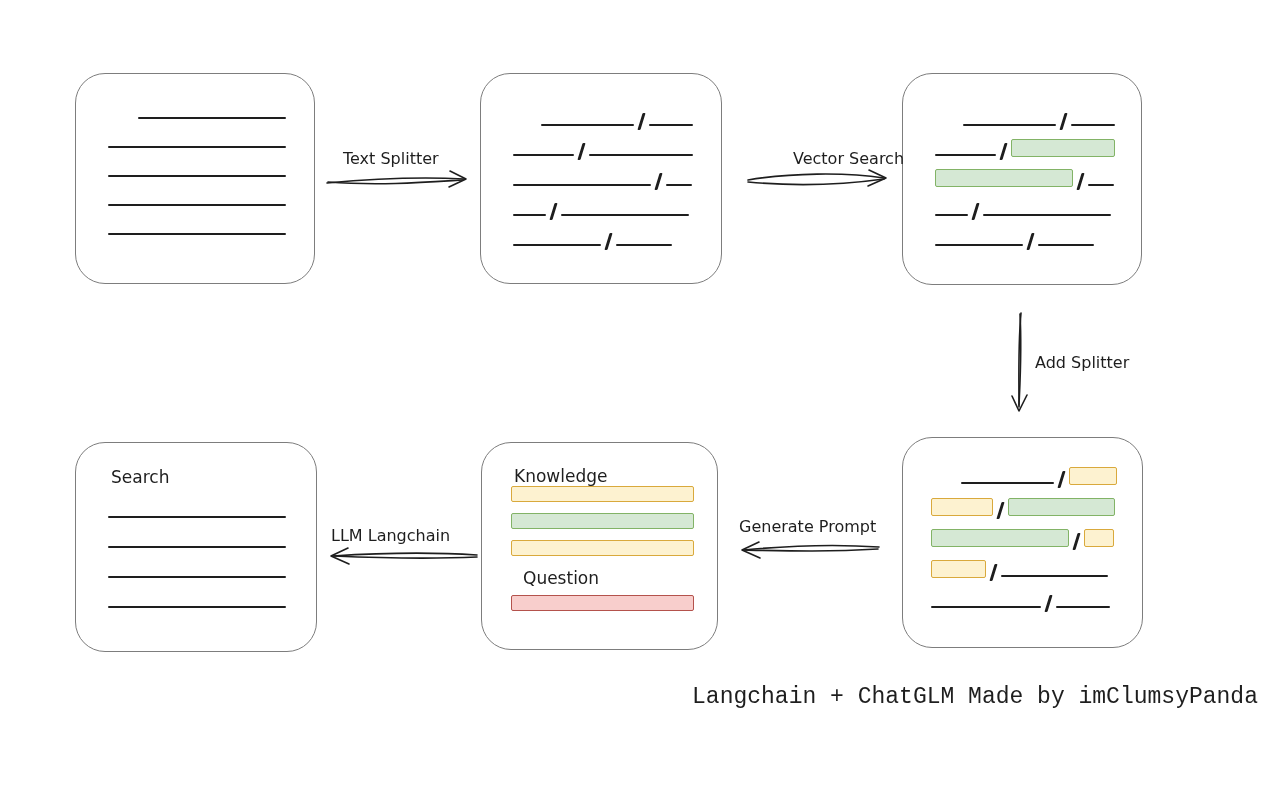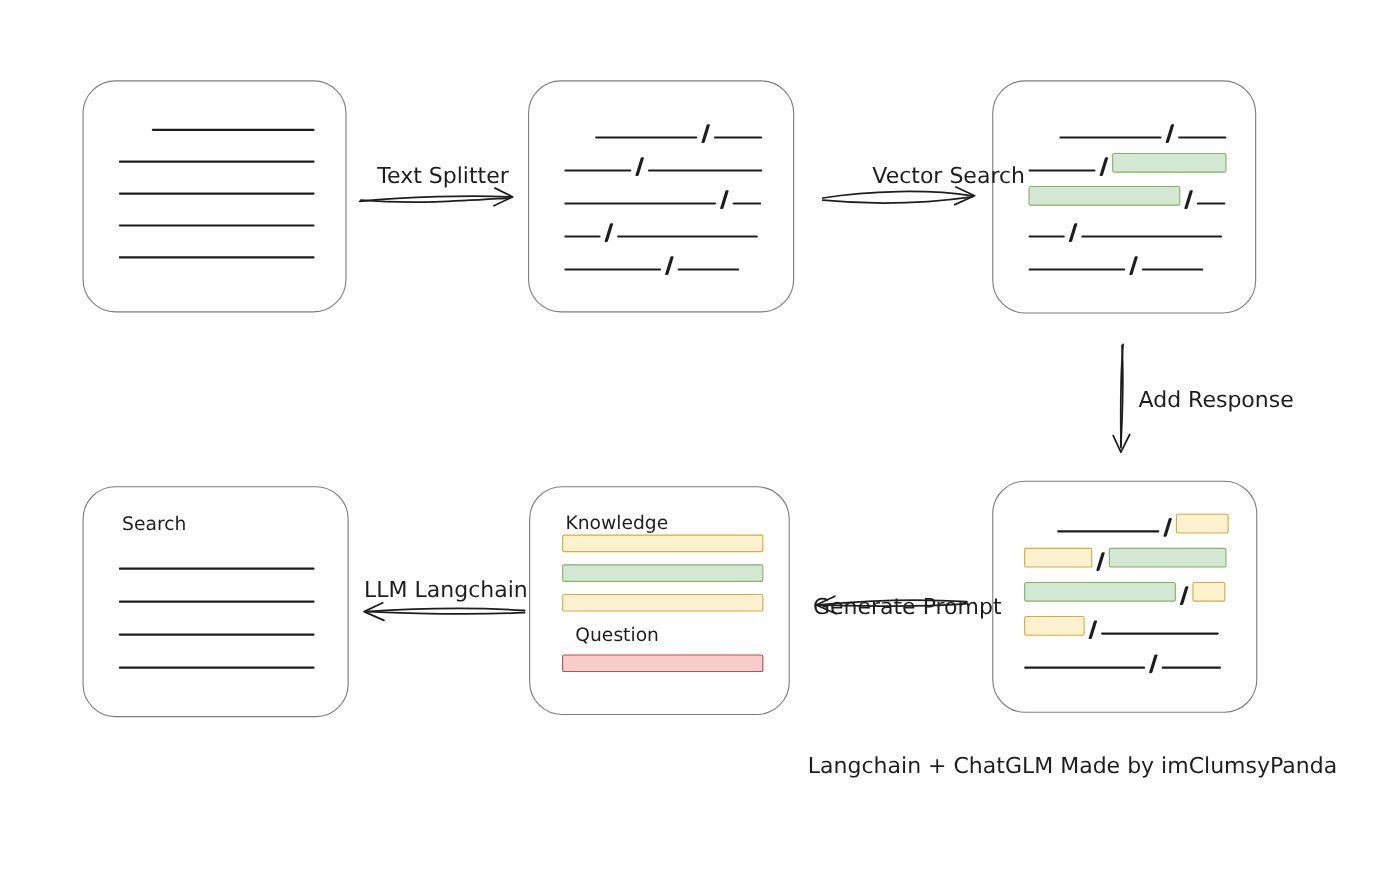--- a/index.html
+++ b/index.html
@@ -75,37 +75,38 @@
     height: 16px;
     border-radius: 2px;
     margin-bottom: 11px;
   }
   .pbar.yellow { background: var(--yellow-fill, #fdf2d0); border: 1.6px solid var(--yellow-stroke, #d9a93c); }
   .pbar.green  { background: var(--green-fill, #d5e8d4);  border: 1.6px solid var(--green-stroke, #82b366); }
   .pbar.red    { background: var(--red-fill, #f8cecc);    border: 1.6px solid var(--red-stroke, #b4524c); }
 
   .arrow-label {
     position: absolute;
-    font-size: 20px;
+    font-size: 16px;
     line-height: 18px;
     white-space: nowrap;
   }
   #lbl-text-splitter   { left: 343px;  top: 150px; }
   #lbl-vector-search   { left: 793px;  top: 150px; }
   #lbl-add-context     { left: 1035px; top: 354px; }
-  #lbl-generate-prompt { left: 739px;  top: 542px; }
+  #lbl-generate-prompt { left: 739px;  top: 518px; }
   #lbl-llm-response    { left: 331px;  top: 527px; }
 
   .caption {
     position: absolute;
     left: 975px;
     top: 684px;
     transform: translateX(-50%);
-    font-size: 20px;
+    font-size: 23px;
     white-space: nowrap;
+    font-family: Liberation Mono, monospace;
   }
 </style>
 </head>
 <body>
 
 <div class="canvas">
 
   <svg class="arrows-svg" viewBox="0 0 1262 792">
     <g>
       <path d="M327,183 C370,179 425,177 464,179"></path>
@@ -270,19 +271,19 @@
           <div class="seg line" style="width: 178px;"></div>
         </div>
         <div class="row">
           <div class="seg line" style="width: 178px;"></div>
         </div>
       </div>
   </div>
 
   <div class="arrow-label" id="lbl-text-splitter">Text Splitter</div>
   <div class="arrow-label" id="lbl-vector-search">Vector Search</div>
-  <div class="arrow-label" id="lbl-add-context">Add Response</div>
+  <div class="arrow-label" id="lbl-add-context">Add Splitter</div>
   <div class="arrow-label" id="lbl-generate-prompt">Generate Prompt</div>
   <div class="arrow-label" id="lbl-llm-response">LLM Langchain</div>
 
   <div class="caption">Langchain + ChatGLM Made by imClumsyPanda</div>
 
 </div>
 
 </body></html>

